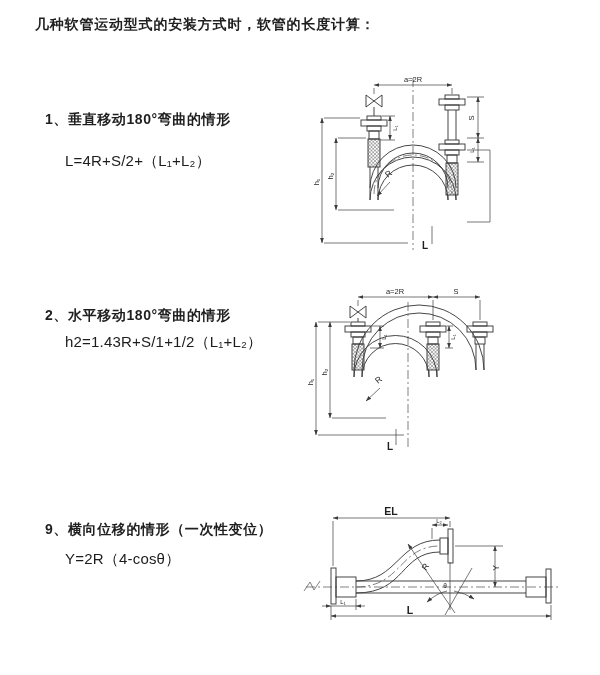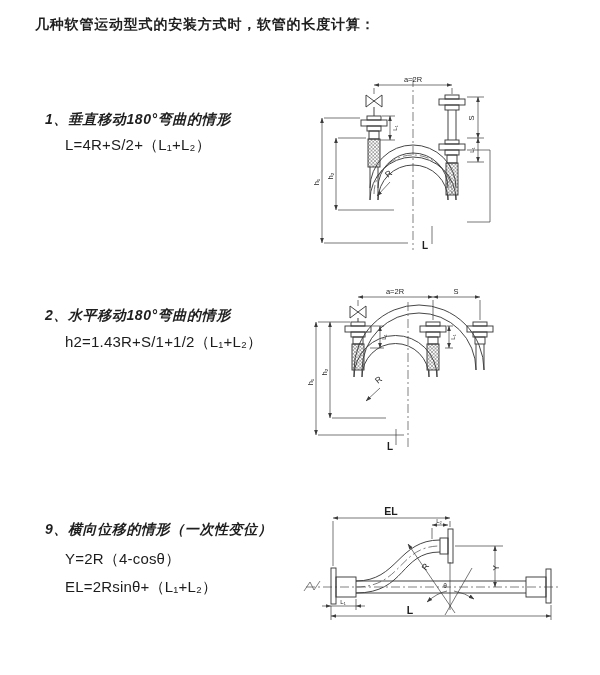--- a/index.html
+++ b/index.html
@@ -7,28 +7,28 @@
     width:600px;height:675px;position:relative;overflow:hidden;
     background:#ffffff;color:#1f1f1f;
     font-family:"Liberation Sans",sans-serif;
   }
   .page-title{
     position:absolute;left:35px;top:16px;
     font-size:14px;font-weight:700;letter-spacing:0.8px;
   }
   .sec-heading{
     position:absolute;left:45px;
-    font-size:14px;font-weight:700;letter-spacing:0.6px;font-style:italic;
+    font-size:14px;font-weight:700;letter-spacing:0.6px;
   }
   .formula-block{
     position:absolute;left:65px;
     font-size:15px;line-height:27.5px;letter-spacing:0.2px;
     font-weight:400;color:#1c1c1c;
   }
-  #h1{top:111px}#f1{top:131px}
+  #h1{top:111px}#f1{top:147px}
   #h2{top:307px}#f2{top:328px}
   #h3{top:521px}#f3{top:545px}
   svg.diag{position:absolute;}
   #d1{left:312px;top:70px}
   #d2{left:306px;top:282px}
   #d3{left:298px;top:498px}
   .cl{stroke-dasharray:9 3 2 3;stroke-width:0.7;}
 </style>
 </head>
 <body>
@@ -41,21 +41,20 @@
 </div>
 
 <div class="sec-heading" id="h2">2、水平移动180°弯曲的情形</div>
 <div class="formula-block" id="f2">
   <div>h2=1.43R+S/1+1/2（L₁+L₂）</div>
 </div>
 
 <div class="sec-heading" id="h3">9、横向位移的情形（一次性变位）</div>
 <div class="formula-block" id="f3">
   <div>Y=2R（4-cosθ）</div>
-  <div>EL=2Rsinθ+（L₁+L₂）</div>
 </div>
 
 <svg id="d1" class="diag" width="285" height="192" viewBox="0 0 285 192">
   <defs>
     <marker id="arr1" viewBox="0 0 10 10" refX="9.5" refY="5" markerWidth="8" markerHeight="8" orient="auto-start-reverse">
       <path d="M0,1.5 L10,5 L0,8.5 Z" fill="#3c3c3c"></path>
     </marker>
     <pattern id="braid1" patternUnits="userSpaceOnUse" width="3.5" height="3.5">
       <path d="M0,3.5 L3.5,0 M0,0 L3.5,3.5" stroke="#5a5a5a" stroke-width="0.5"></path>
     </pattern>

